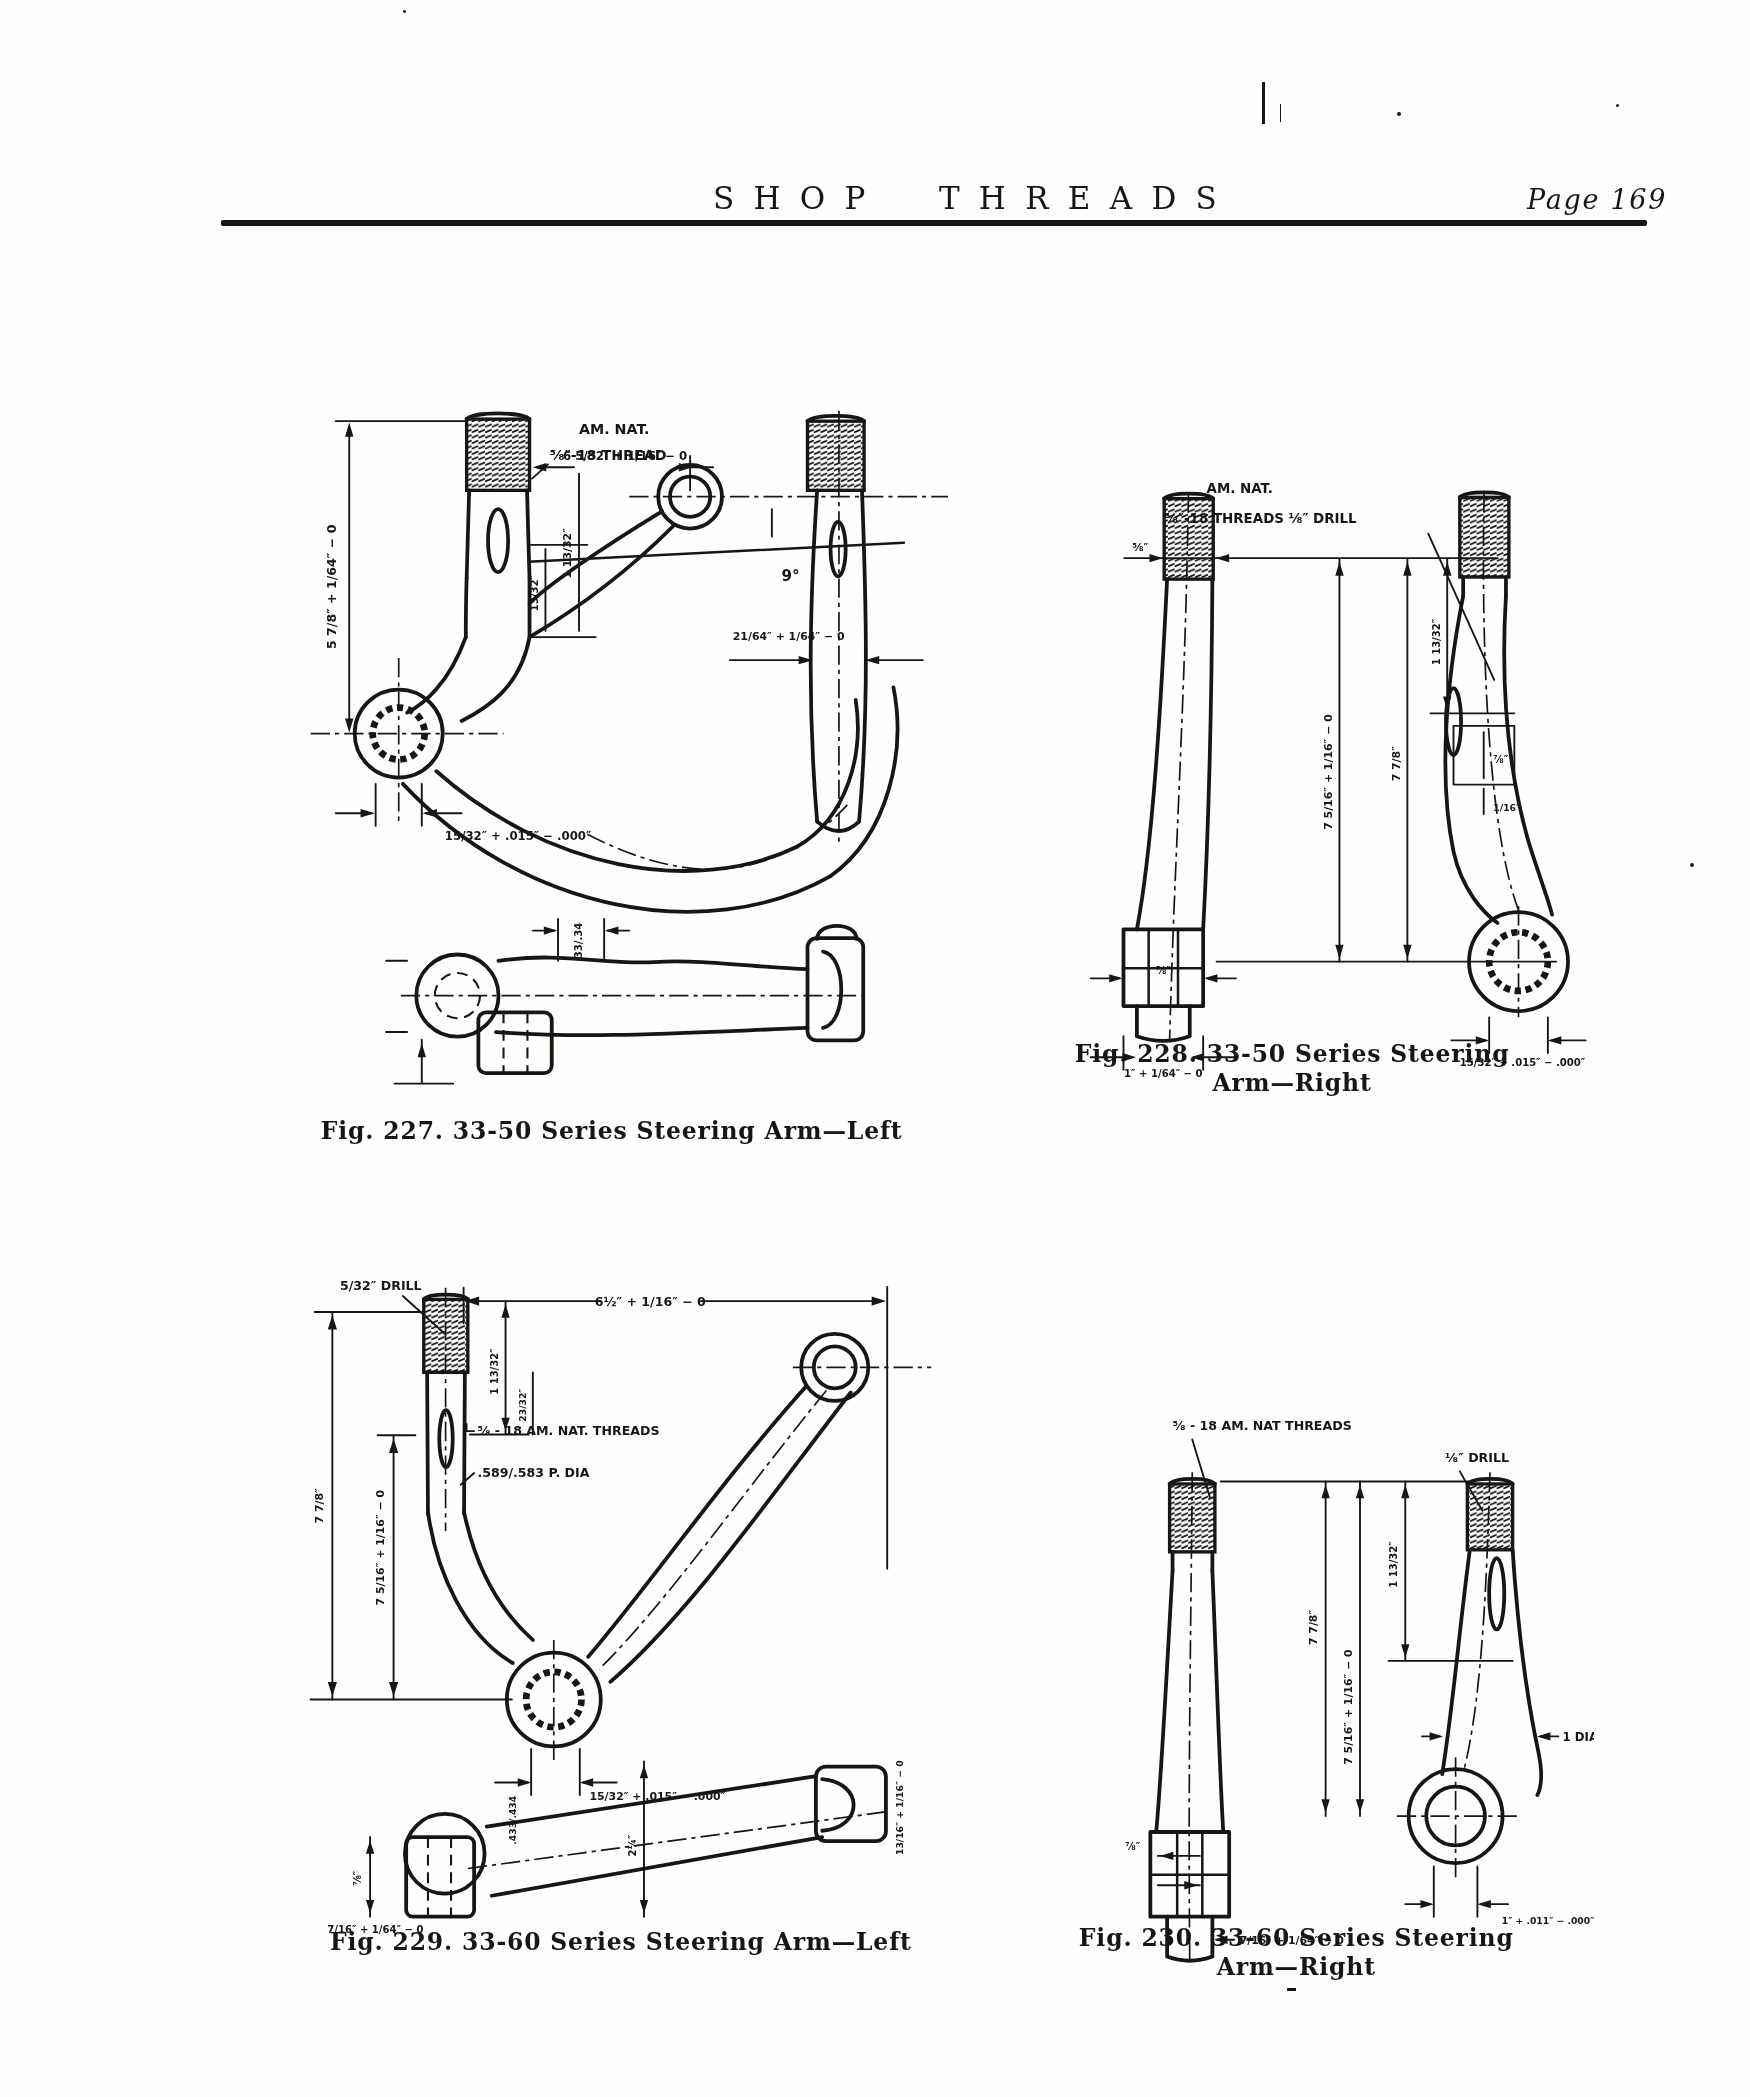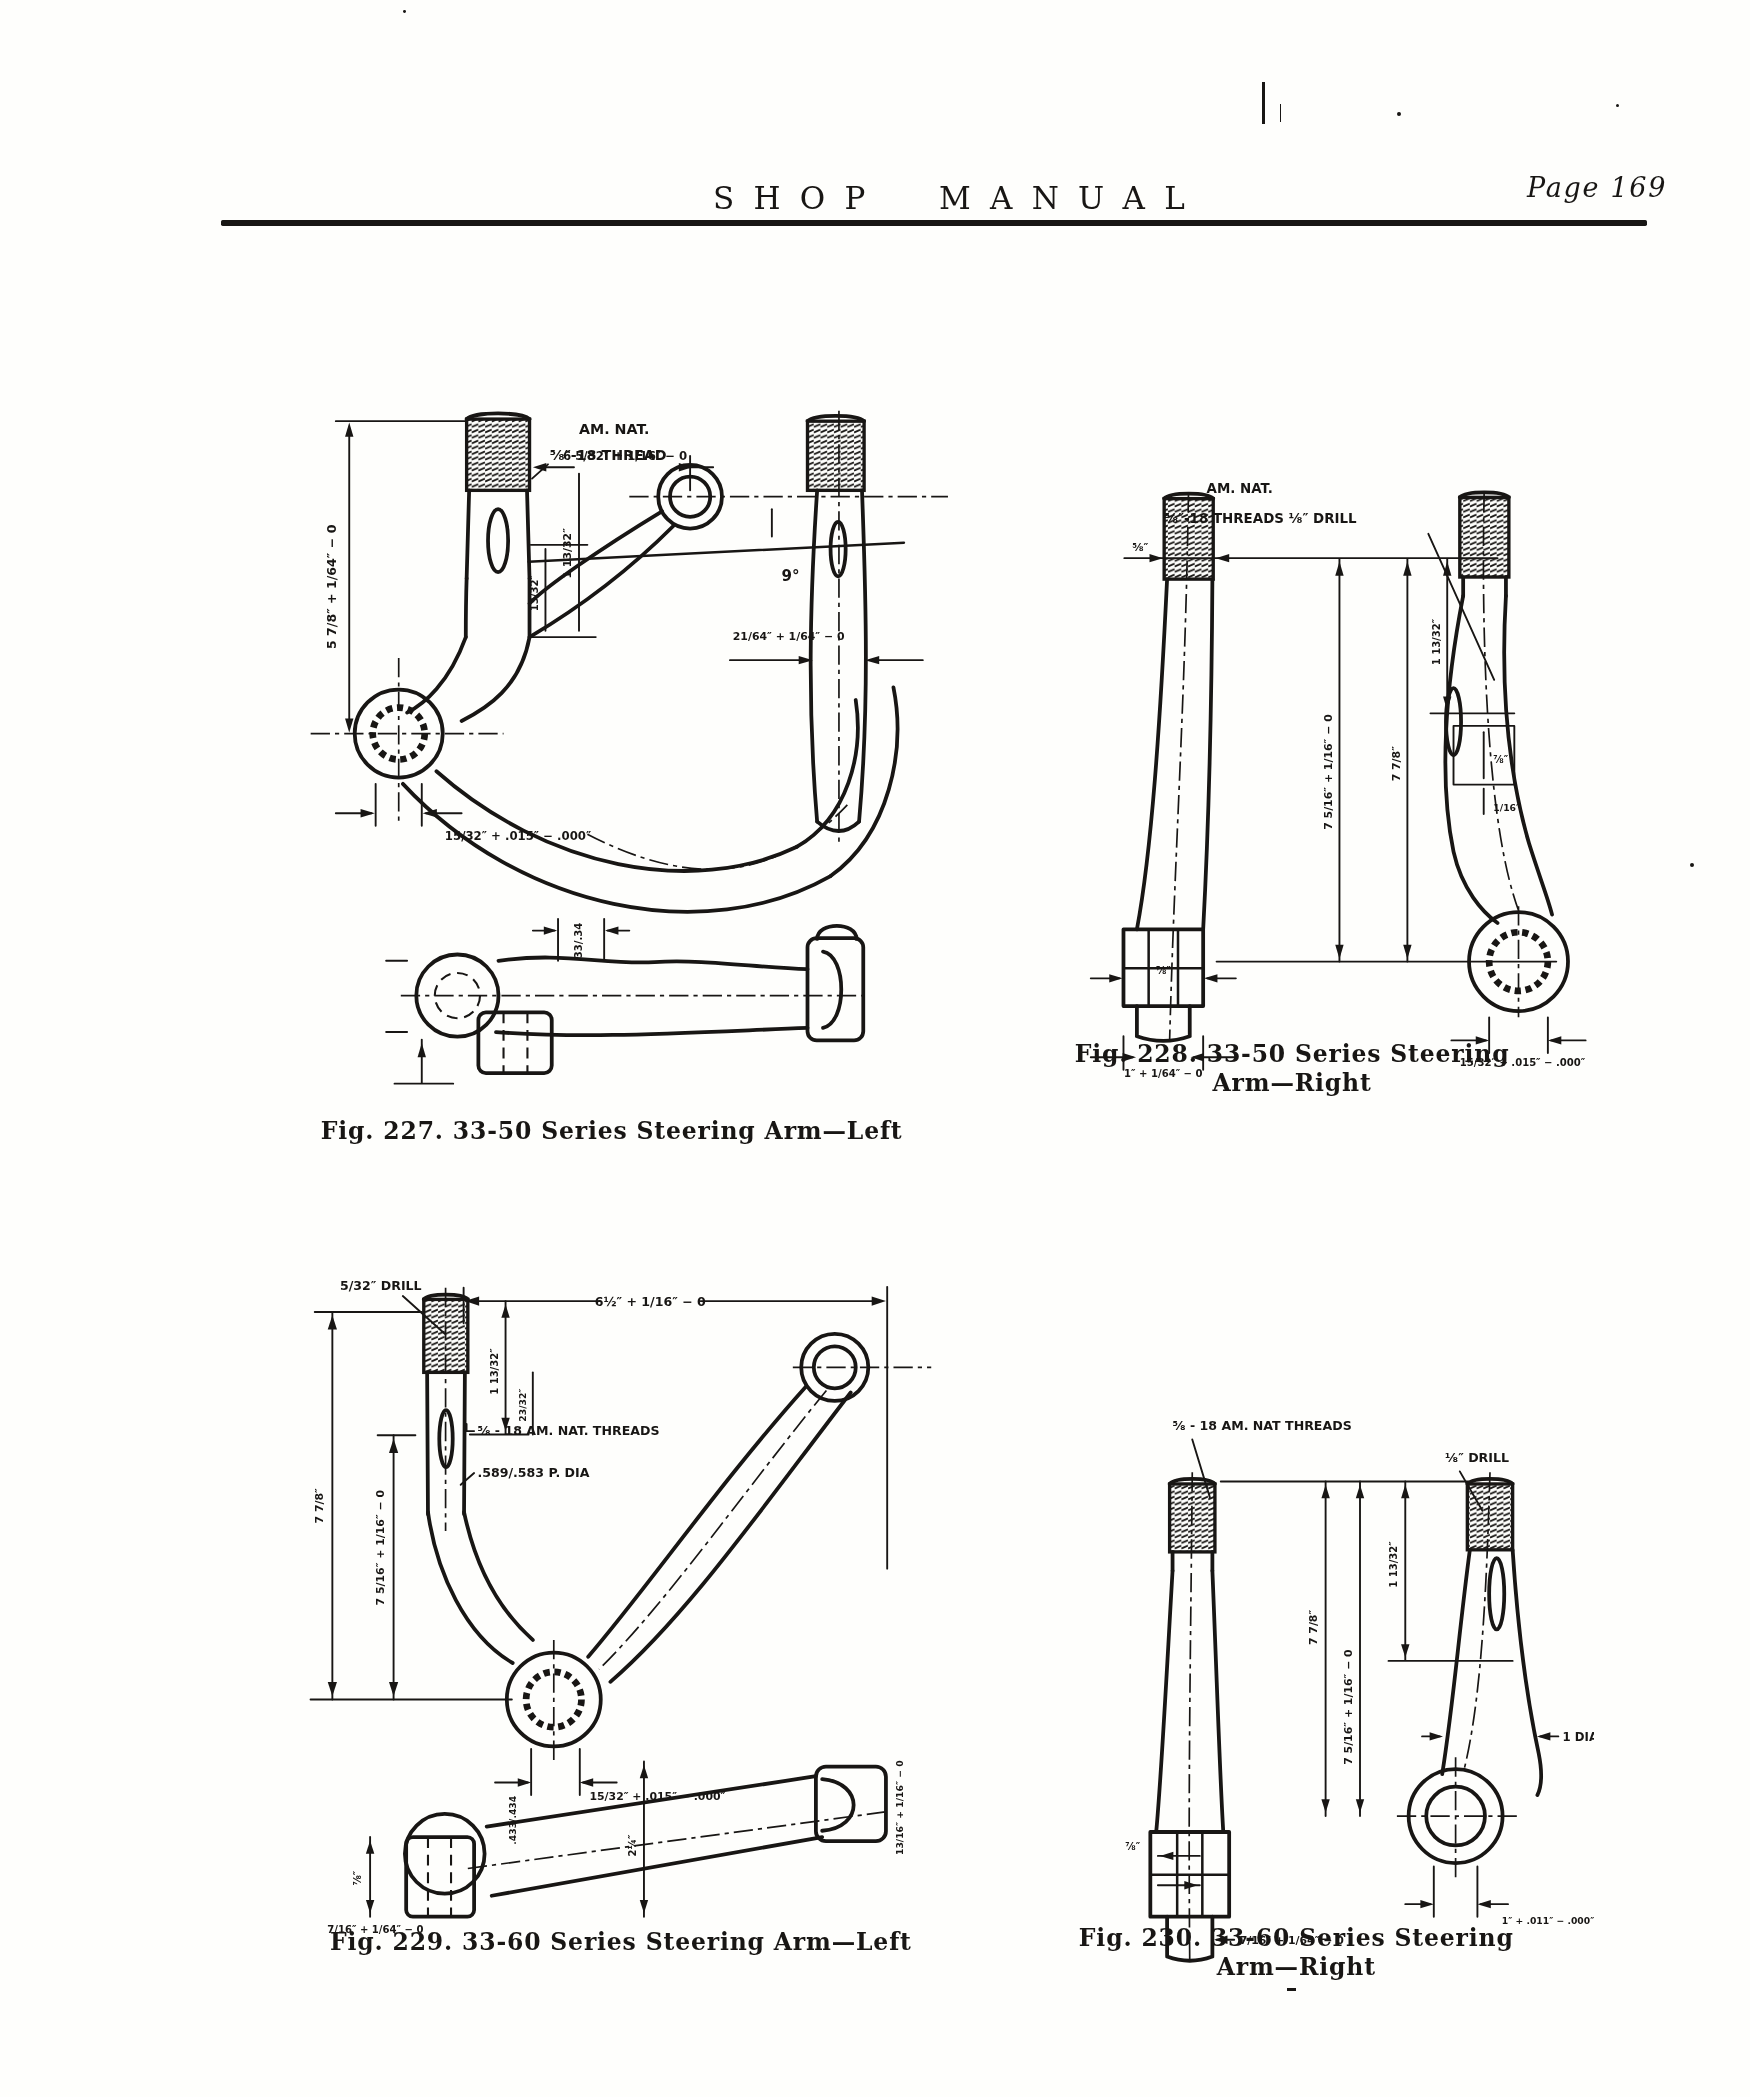--- a/index.html
+++ b/index.html
@@ -1,40 +1,40 @@
 <!DOCTYPE html>
 <html style="font-size:6.7px"><head>
 <meta charset="utf-8">
 <style>
   html,body{margin:0;padding:0;background:#e8e8e6;}
   #page{position:relative;width:1751px;height:2272px;background:#fefefc;overflow:hidden;
         font-family:"DejaVu Serif", serif;color:#181614;}
   
   .hdr-title{position:absolute;left:713px;top:180px;font-size:31px;letter-spacing:19.3px;word-spacing:25px;color:#181614;}
-  .hdr-page{position:absolute;left:1527px;top:172px;font-size:27px;font-style:italic;letter-spacing:1.7px;color:#181614;}
+  .hdr-page{position:absolute;left:1527px;top:184px;font-size:27px;font-style:italic;letter-spacing:1.7px;color:#181614;}
   .hdr-rule{position:absolute;left:221px;top:220px;width:1426px;height:5.5px;background:#181614;border-radius:1.7px;}
   
   .fig{position:absolute;}
   .o{stroke:#181614;fill:none;stroke-width:9;stroke-linecap:round;stroke-linejoin:round;}
   .dl{stroke:#181614;fill:none;stroke-width:4.5;stroke-linecap:round;}
   .t6{stroke:#181614;fill:none;stroke-width:6;stroke-linecap:round;}
   .cl{stroke:#181614;fill:none;stroke-width:4;stroke-dasharray:46 12 10 12;}
   .dsh{stroke:#181614;fill:none;stroke-width:5;stroke-dasharray:26 16;}
   .sp{stroke:#181614;fill:none;stroke-width:16;stroke-dasharray:15 11;}
   .ar{fill:#181614;stroke:none;}
   .ann{font-family:"DejaVu Sans",sans-serif;font-weight:700;fill:#181614;}
   .cap{font-family:"DejaVu Serif",serif;font-weight:700;font-size:56px;fill:#181614;letter-spacing:2px;}
   .artifact{position:absolute;background:#181614;}
 </style>
 </head>
 <body>
 
 <div id="page">
 
-  <div class="hdr-title">SHOP MANUAL</div>
+  <div class="hdr-title">SHOP THREADS</div>
   <div class="hdr-page">Page 169</div>
   <div class="hdr-rule"></div>
 
   <div class="artifact" style="left:1262px;top:82px;width:2.9px;height:42px;"></div>
   <div class="artifact" style="left:1280px;top:104px;width:1.3px;height:17.6px;"></div>
   <div class="artifact" style="left:1397px;top:112px;width:3.8px;height:3.8px;border-radius:50%;"></div>
   <div class="artifact" style="left:1616px;top:104px;width:3.4px;height:3.4px;border-radius:50%;"></div>
   <div class="artifact" style="left:1690px;top:863px;width:4.2px;height:4.2px;border-radius:50%;"></div>
   <div class="artifact" style="left:1287px;top:1988px;width:9.2px;height:2.5px;"></div>
   <div class="artifact" style="left:403px;top:10px;width:2.9px;height:2.9px;border-radius:50%;"></div>

